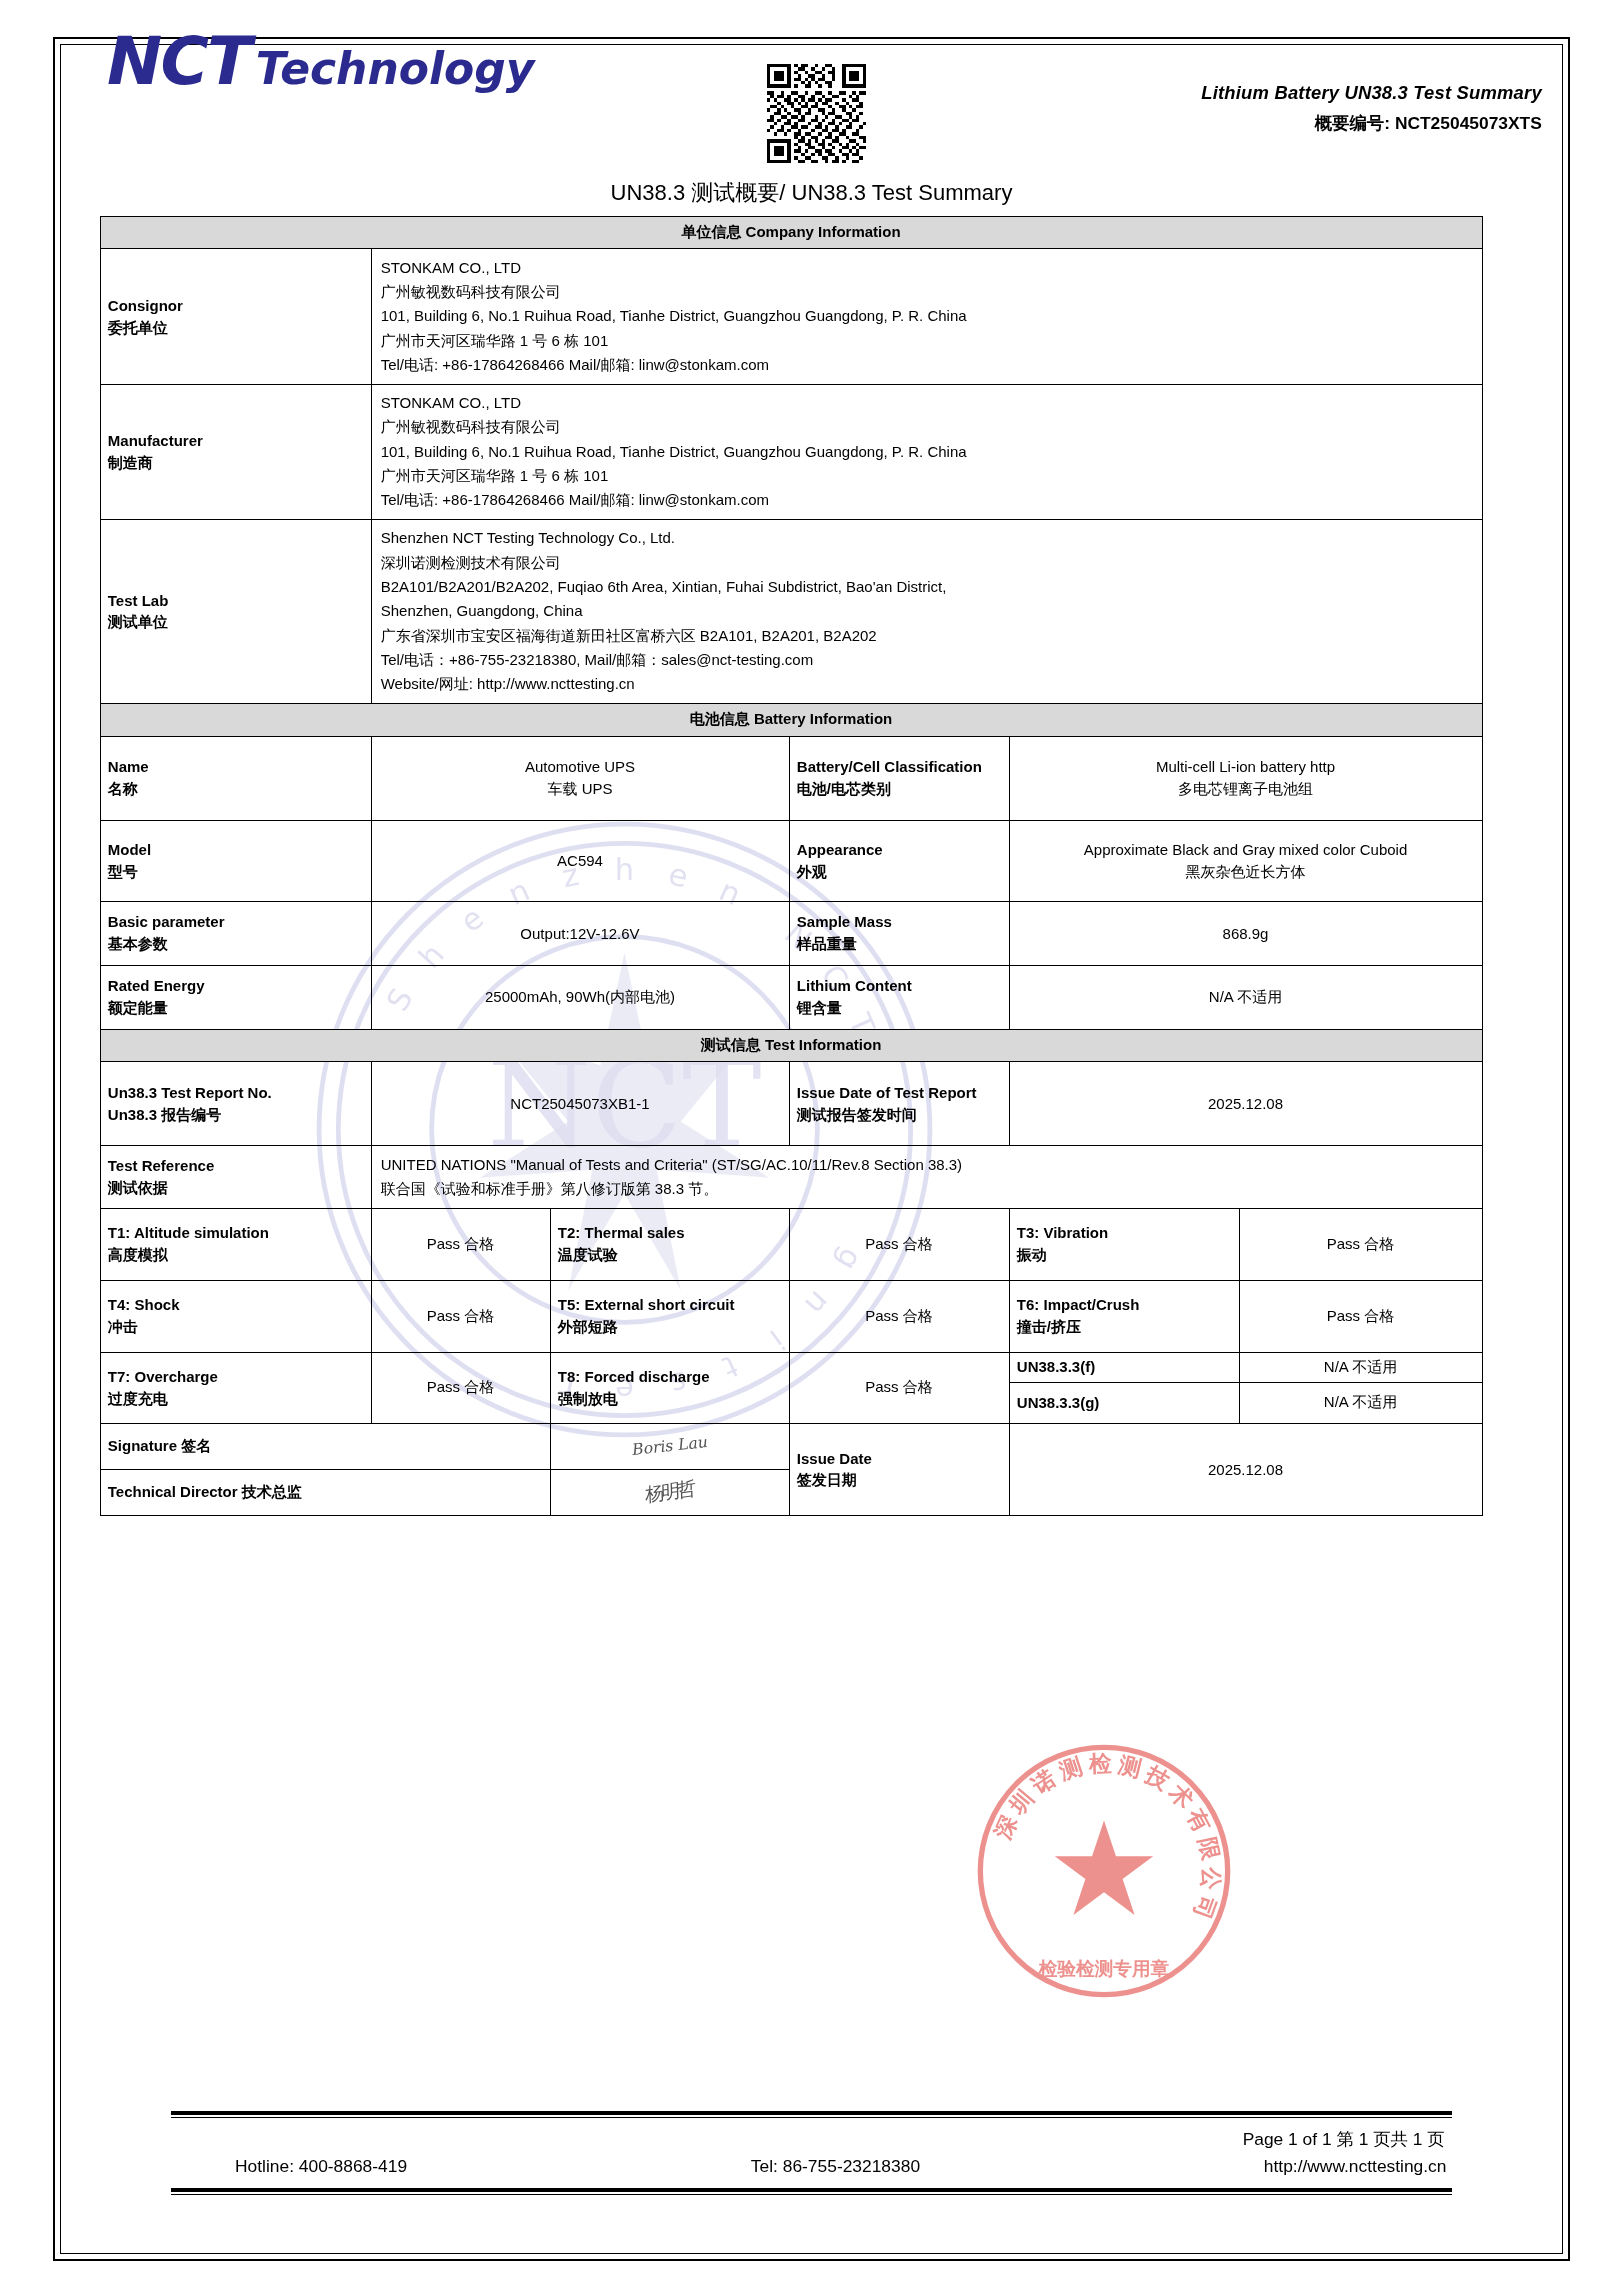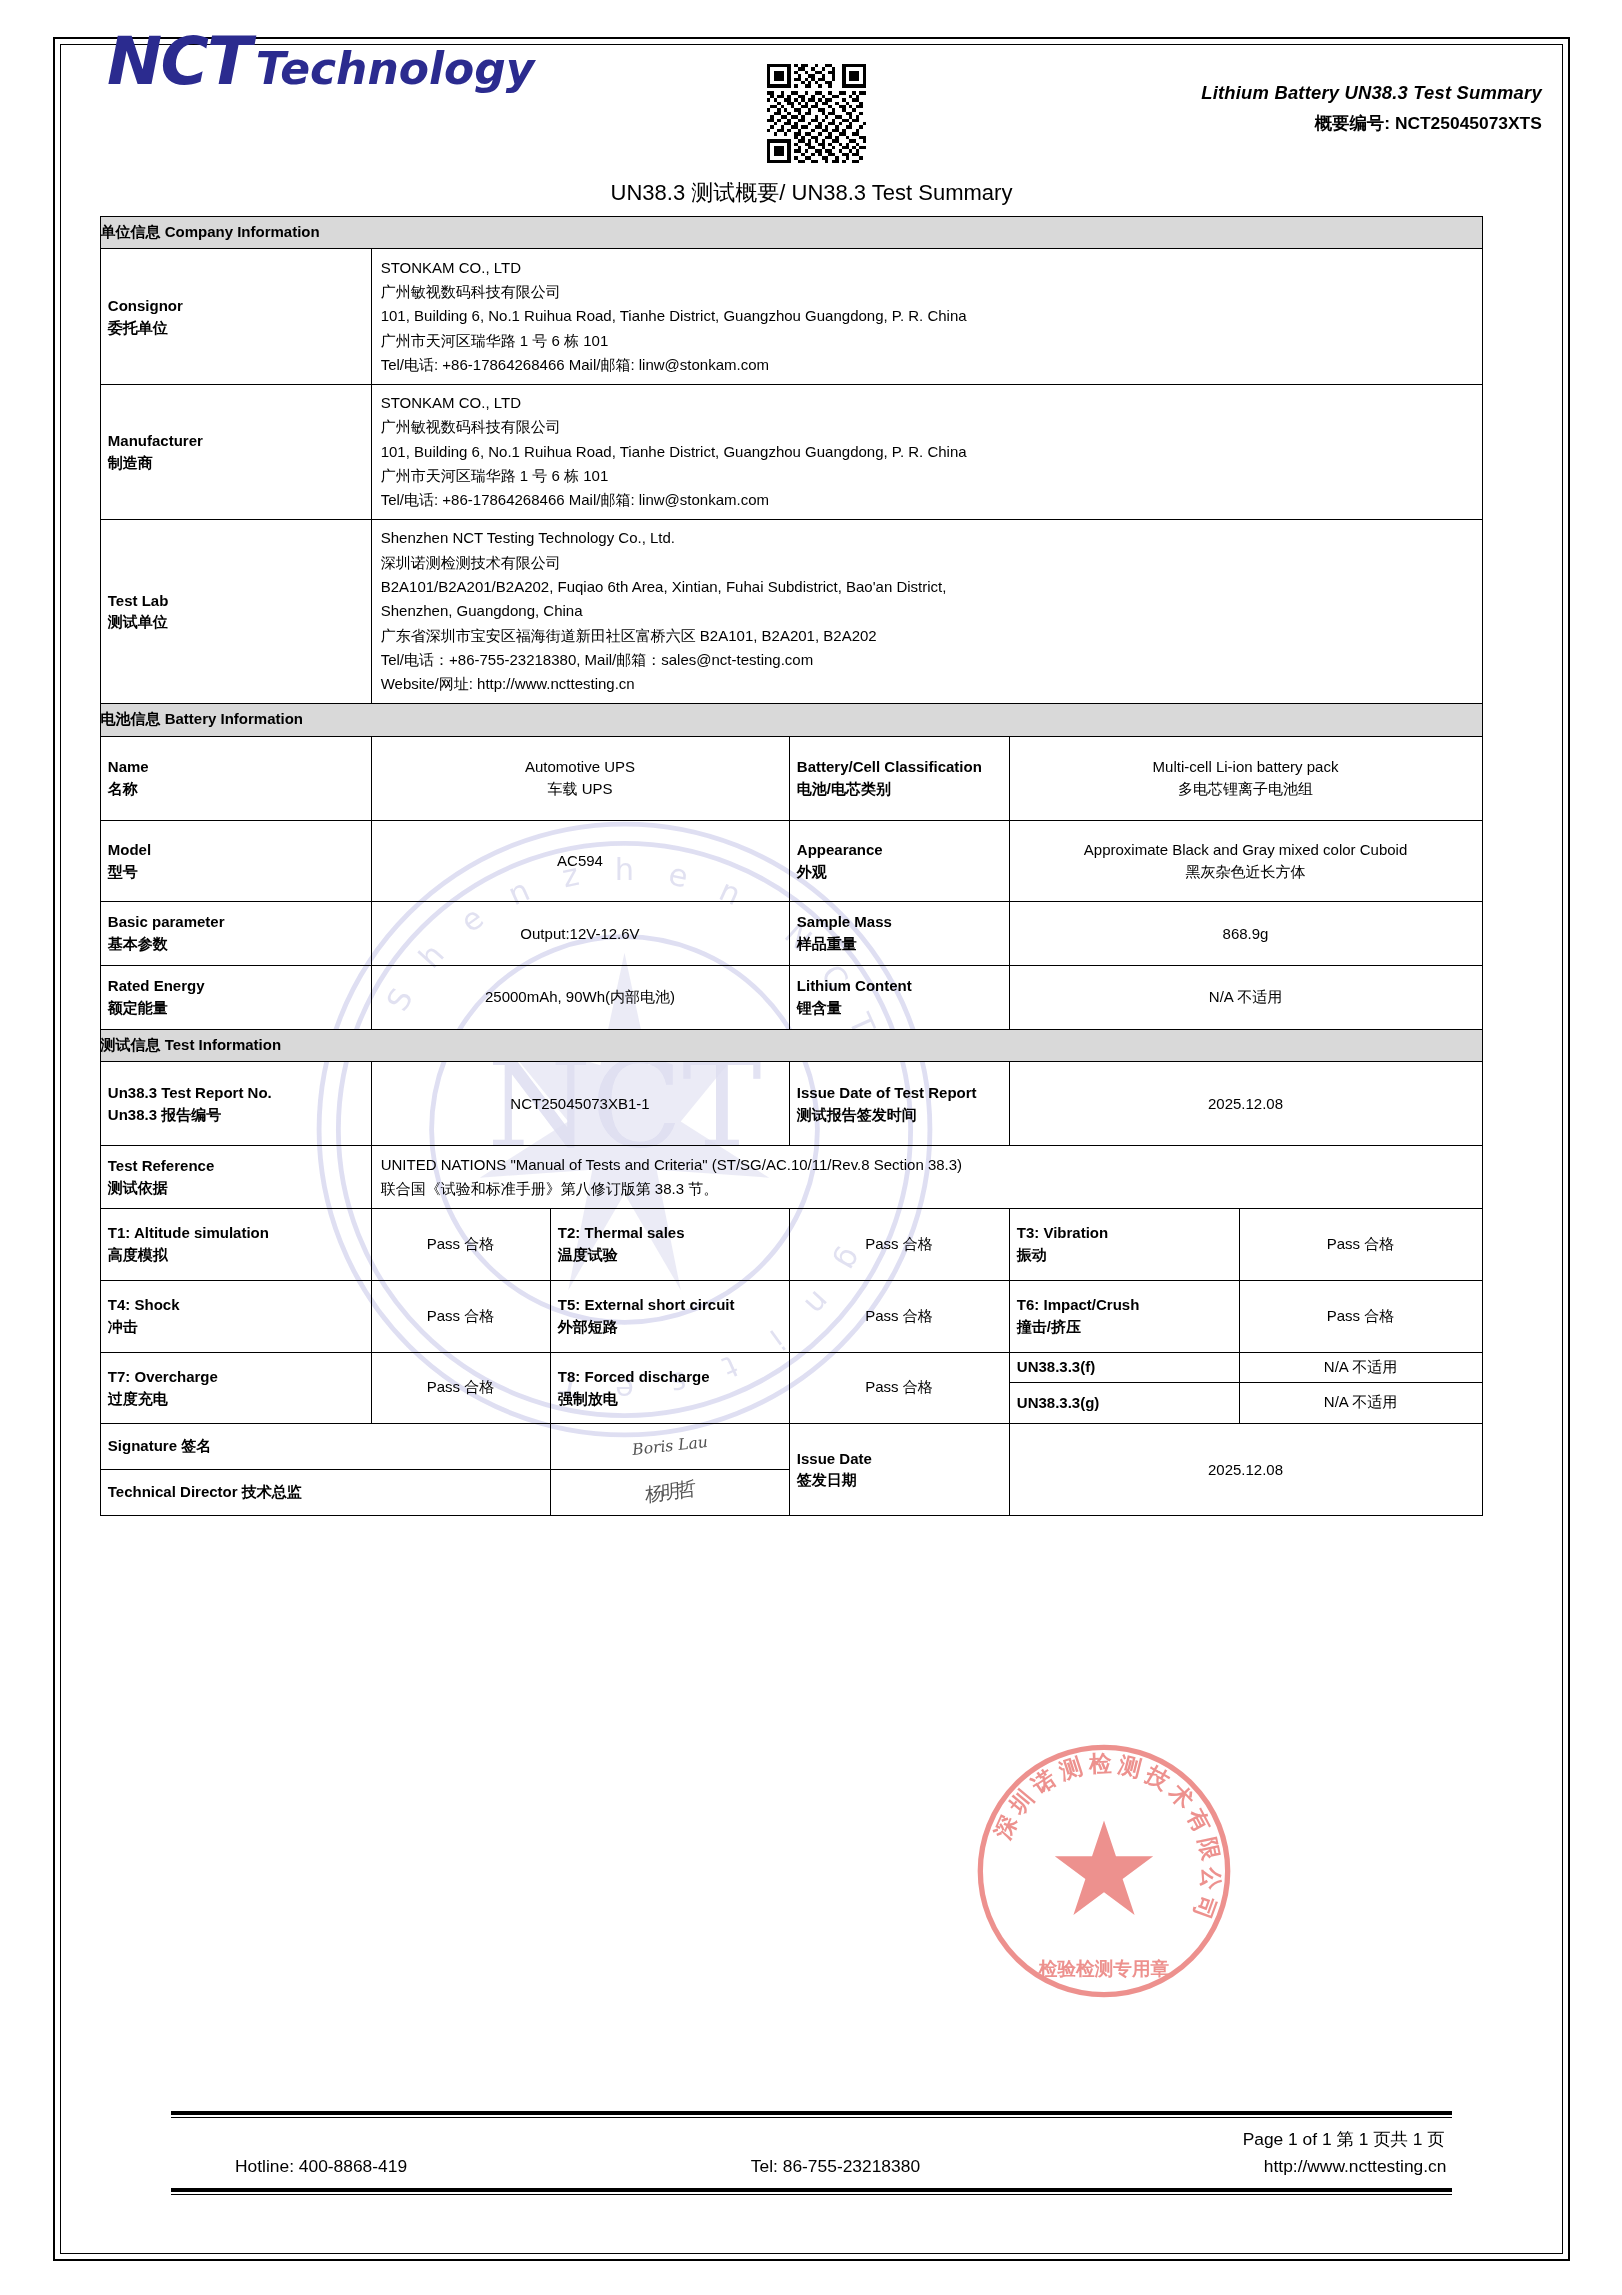--- a/index.html
+++ b/index.html
@@ -90,20 +90,21 @@
   }
   table.main td{
     border:0.9px solid #000;
     padding:3.7px 7.3px;
     font-size:15px;
     vertical-align:middle;
     background:transparent;
   }
   .sect{
     background:#d9d9d9 !important;
+    text-align:center;
     font-weight:bold;
     font-size:16.5px;
     padding:6.4px 0 !important;
   }
   .lbl{
     text-align:left;
     font-weight:bold;
     line-height:1.45;
   }
   .ctr{ text-align:center; }
@@ -509,21 +510,21 @@
       </td>
       <td class="nowrapctr" colspan="2">
         <div>Automotive UPS</div>
         <div>车载 UPS</div>
       </td>
       <td class="lbl">
         <div>Battery/Cell Classification</div>
         <div>电池/电芯类别</div>
       </td>
       <td class="nowrapctr" colspan="2">
-        <div>Multi-cell Li-ion battery pack</div>
+        <div>Multi-cell Li-ion battery http</div>
         <div>多电芯锂离子电池组</div>
       </td>
     </tr>
 
     <tr>
       <td class="lbl" style="height:81px">
         <div>Model</div>
         <div>型号</div>
       </td>
       <td class="ctr" colspan="2">AC594</td>

